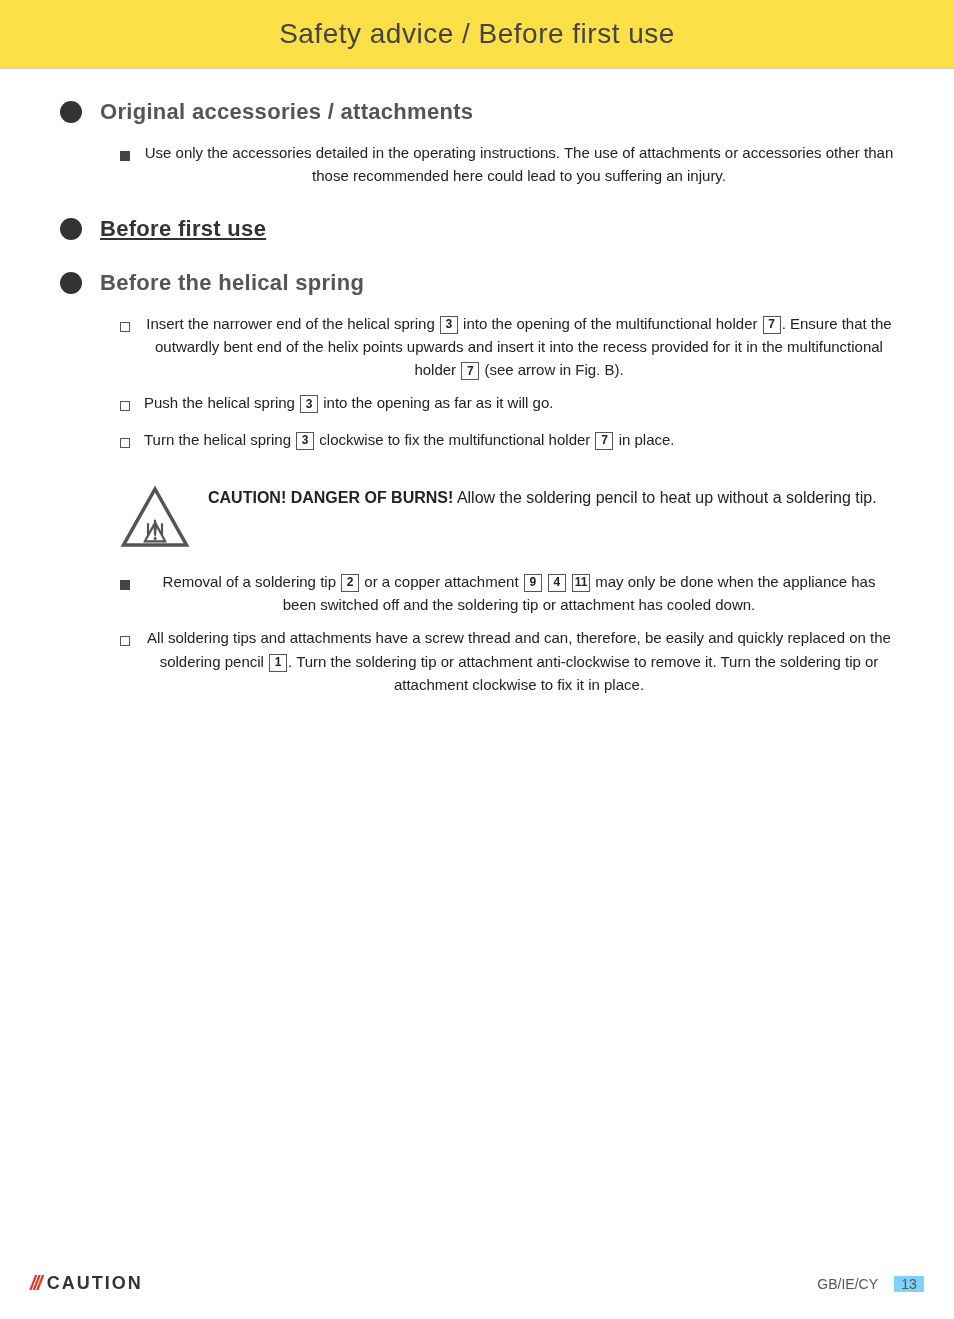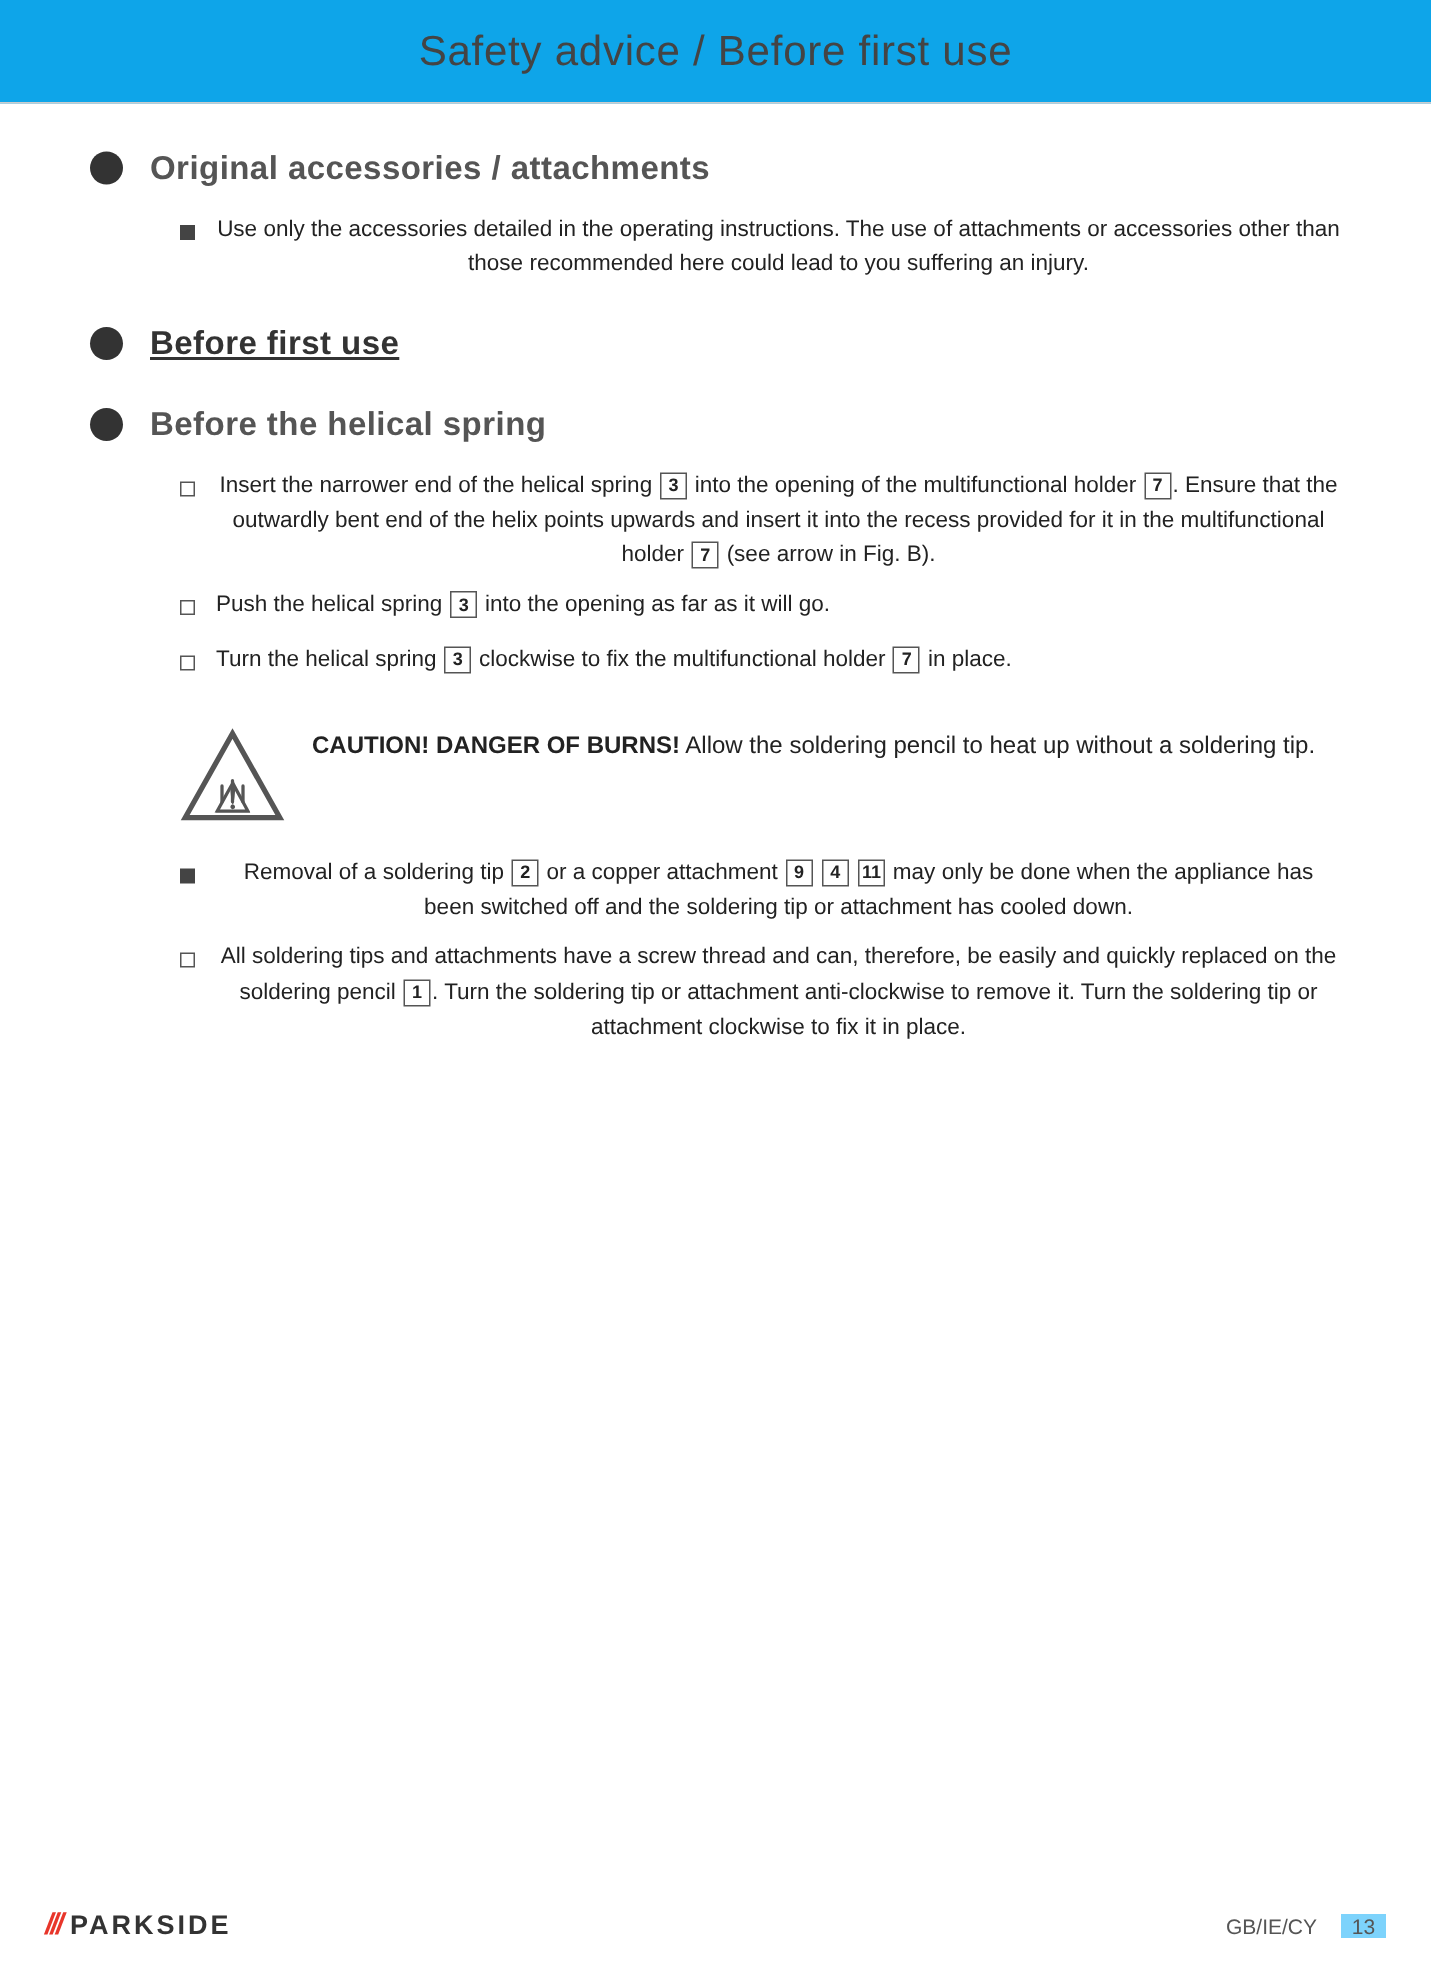--- a/index.html
+++ b/index.html
@@ -8,21 +8,21 @@
       min-height: 1319px;
       background: #ffffff;
       font-family: Arial, Helvetica, sans-serif;
       font-size: 15px;
       color: #222;
       position: relative;
     }
 
     
     .page-header {
-      background: #0ea5e9;
+      background: #fde047;
       text-align: center;
       padding: 18px 40px 18px 40px;
       border-bottom: 1px solid #ccc;
     }
     .page-header-title {
       font-size: 28px;
       font-weight: 300;
       color: #444;
       letter-spacing: 0.5px;
     }
@@ -302,19 +302,19 @@
       </div>
 
     </div>
   </div>
 
 </div>
 
 <div class="page-footer">
   <div class="parkside-logo">
     <span class="logo-slashes">///</span>
-    <span class="logo-text">PARKSIDE</span>
+    <span class="logo-text">CAUTION</span>
   </div>
   <div class="page-info">
     <span>GB/IE/CY</span>
     <div class="page-number-box">13</div>
   </div>
 </div>
 
 </body></html>

